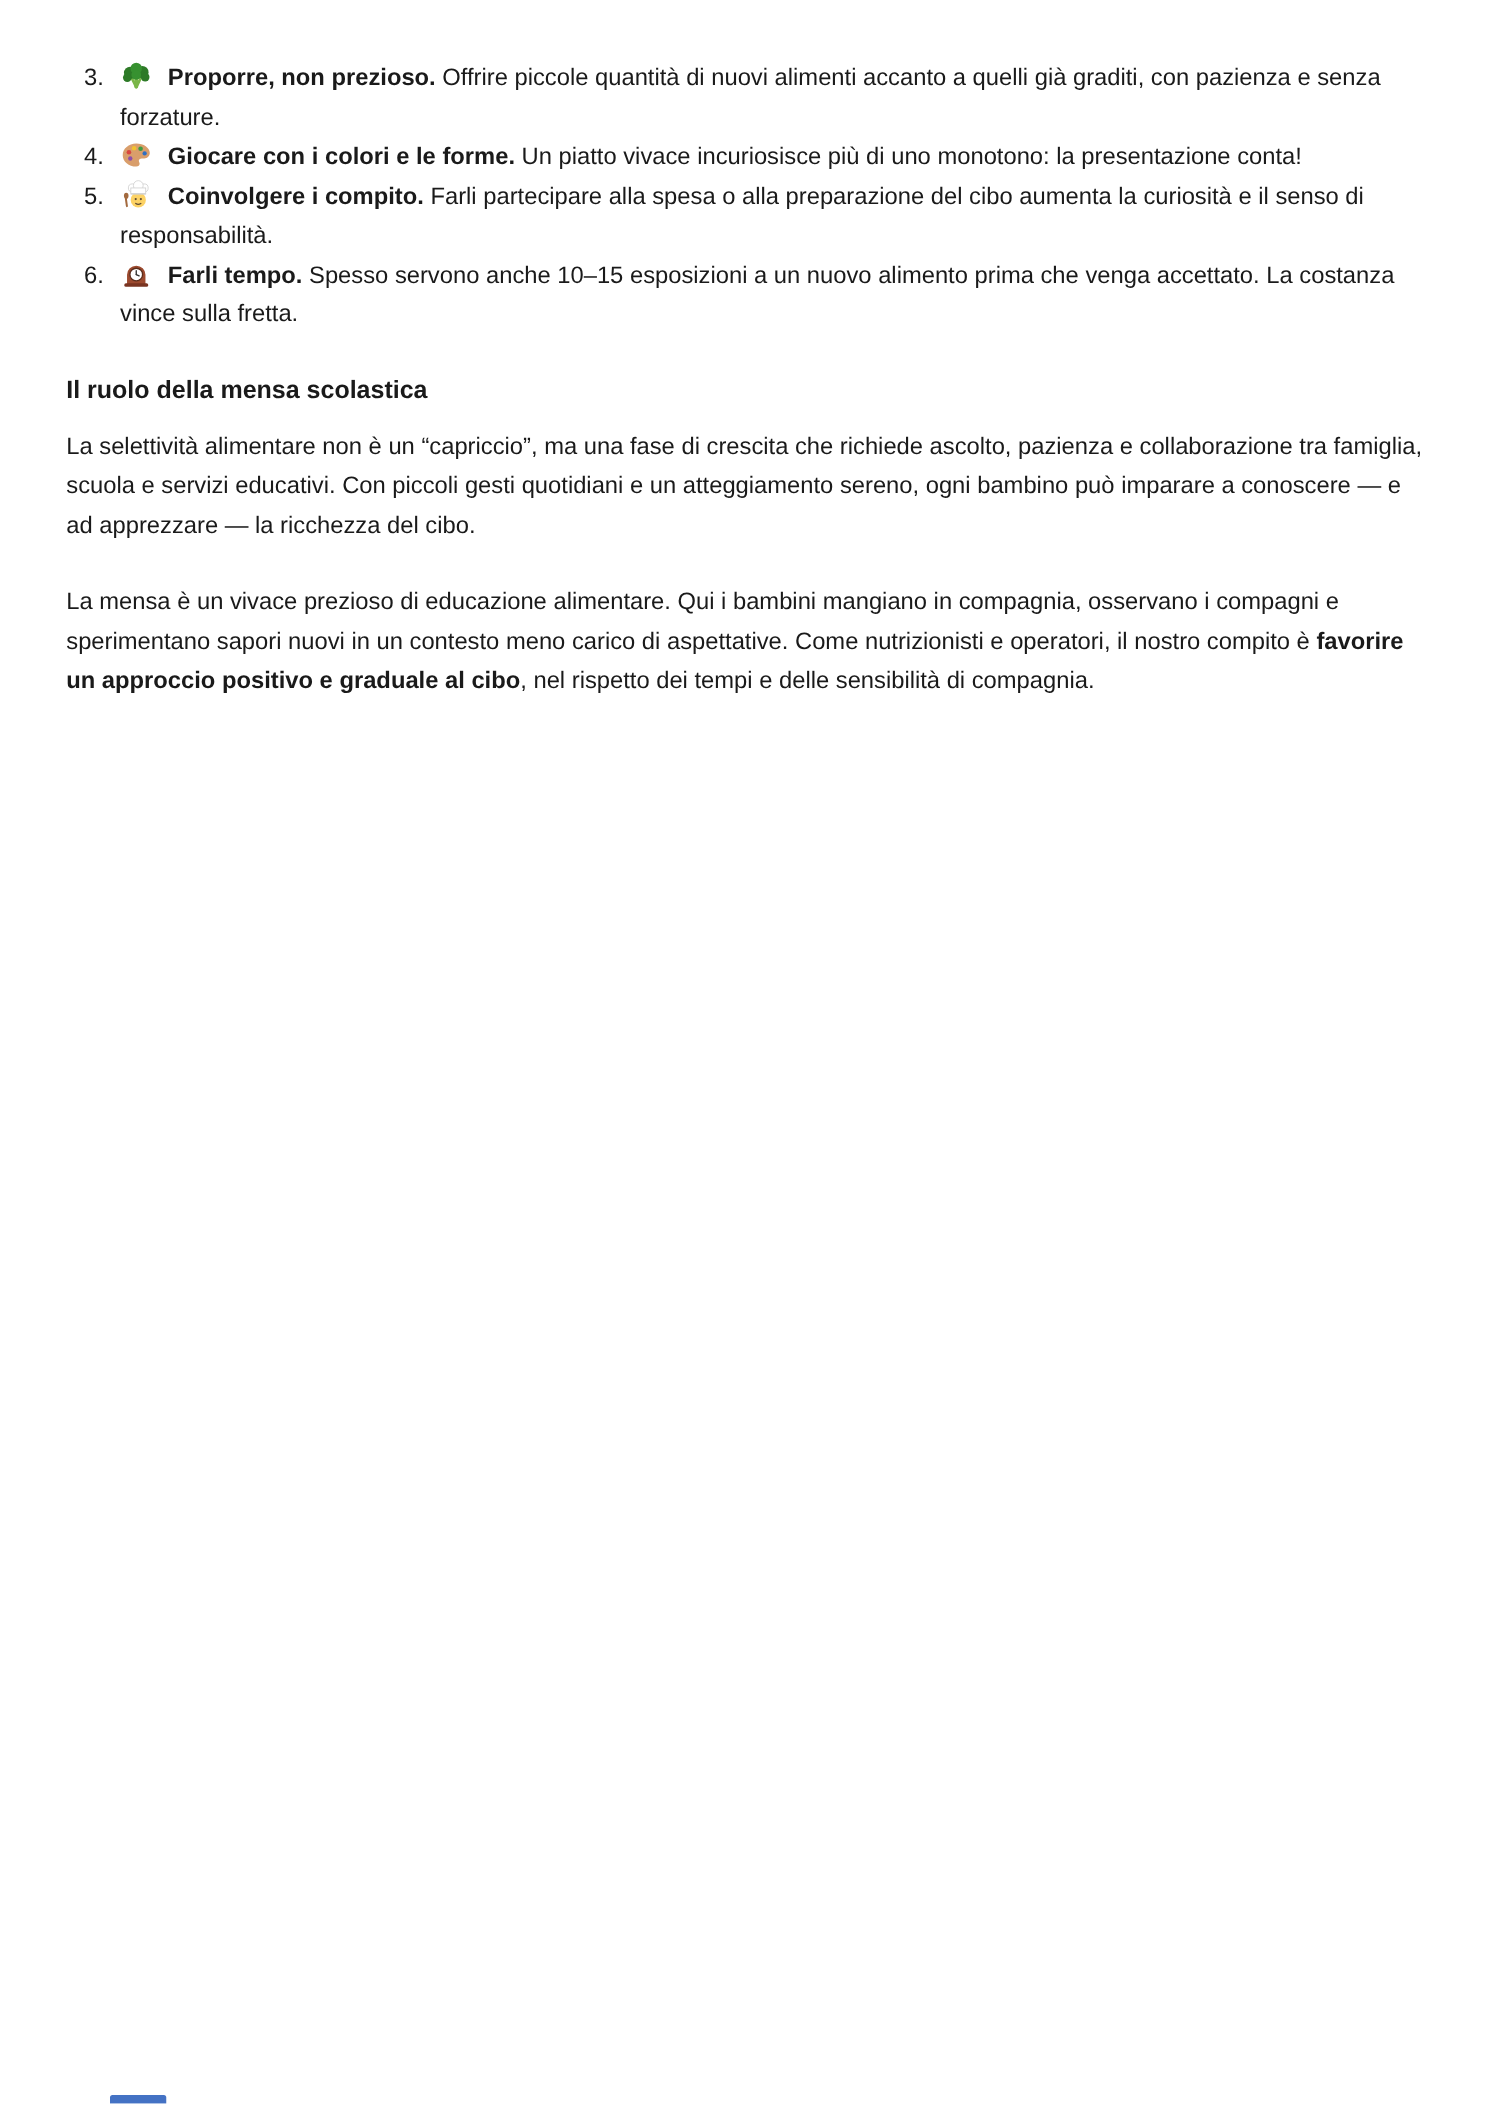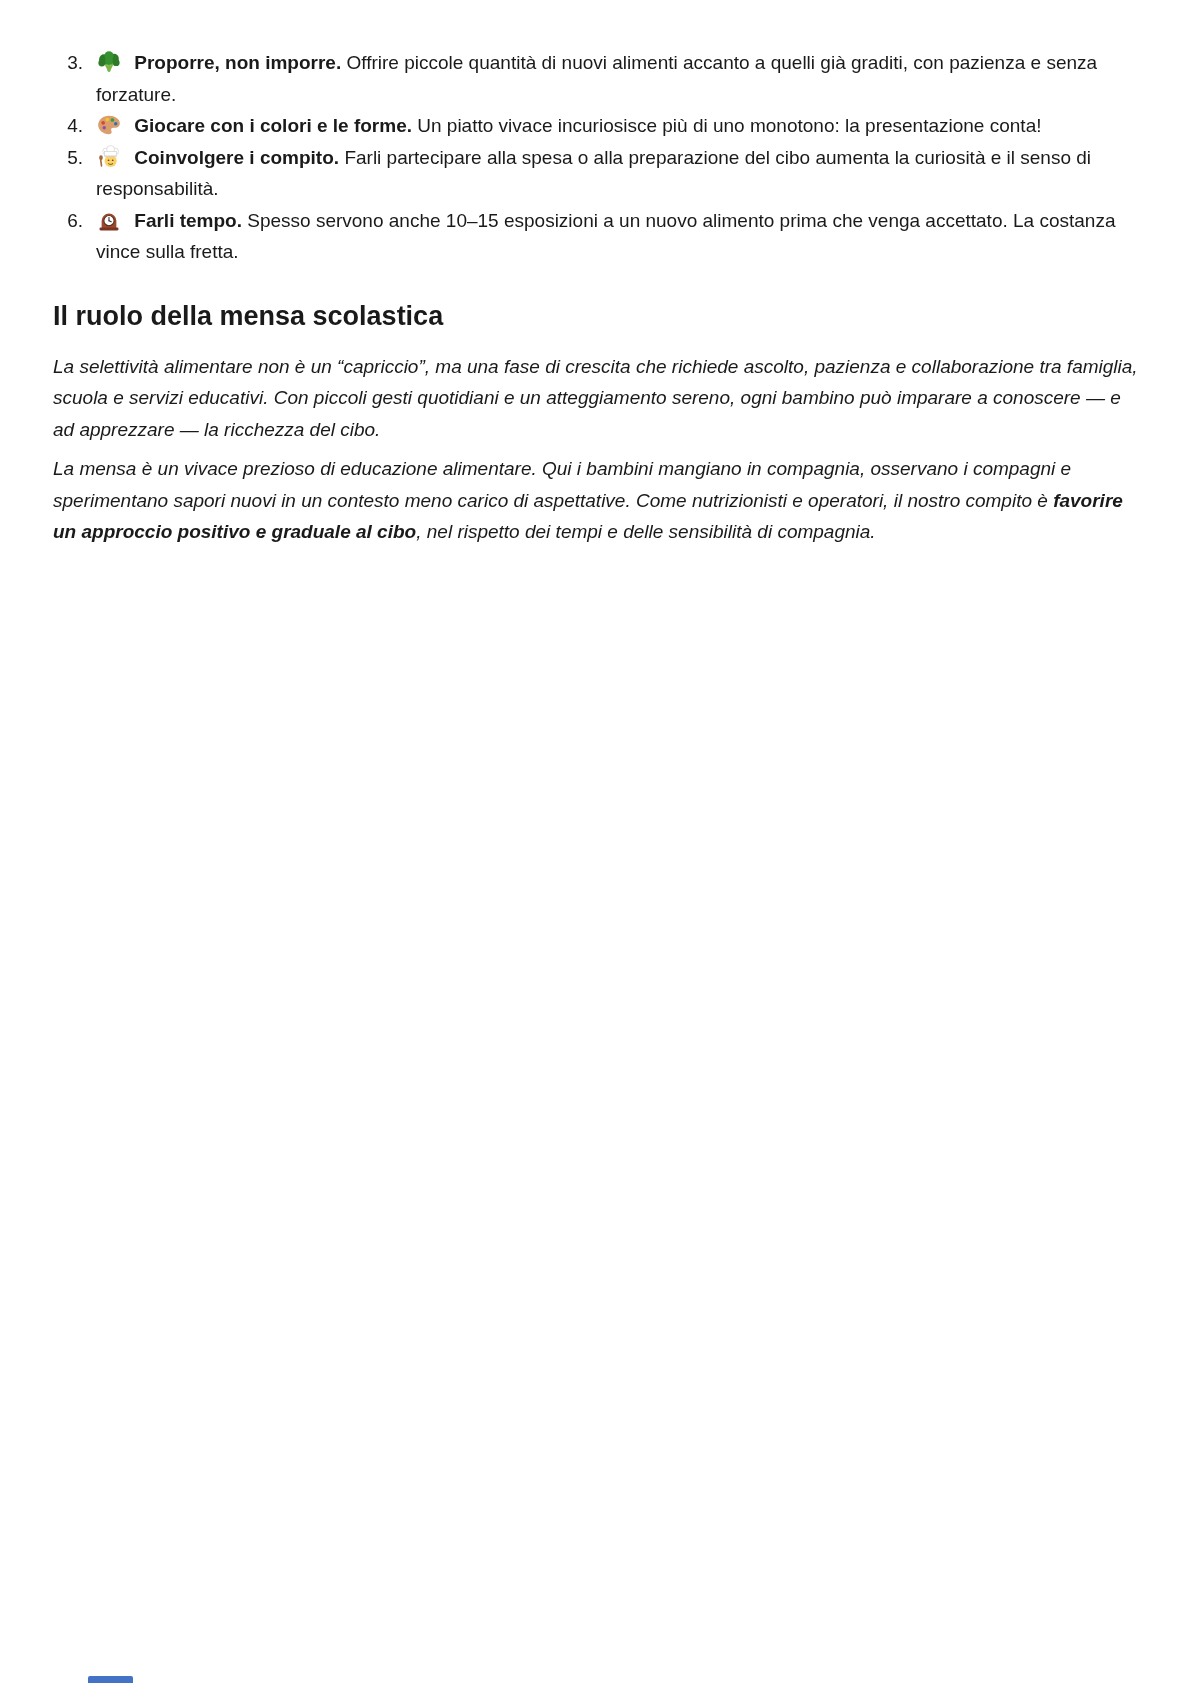--- a/index.html
+++ b/index.html
@@ -34,27 +34,27 @@
     display: inline-block;
     width: 26px;
     height: 26px;
     vertical-align: -6px;
     margin-right: 7px;
   }
   .ico svg { width: 26px; height: 26px; display: block; }
   strong { font-weight: bold; }
   
   h2 {
-    font-size: 27px;
+    font-size: 20px;
     font-weight: bold;
     color: #1a1a1a;
     margin: 31px 0 17px 0;
     line-height: 1.3;
   }
-  p { margin: 8px 0; font-style: italic; }
+  p { margin: 30px 0; }
   p.first-after-heading { margin-top: 0; }
   
   .bottom-cutoff {
     position: absolute;
     left: 88px;
     bottom: 0;
     width: 45px;
     height: 7px;
     border-radius: 2px 2px 0 0;
   }
@@ -73,21 +73,21 @@
           <span class="ico"><svg viewBox="0 0 24 24">
             <rect x="10.6" y="12" width="2.8" height="9" rx="1.2" fill="#7ab648"></rect>
             <path d="M9 14 L12 20 M15 14 L12.6 19" stroke="#7ab648" stroke-width="2" stroke-linecap="round" fill="none"></path>
             <circle cx="7.5" cy="9.5" r="4.6" fill="#2d7a27"></circle>
             <circle cx="16.5" cy="9" r="4.6" fill="#2d7a27"></circle>
             <circle cx="12" cy="6.2" r="4.2" fill="#379130"></circle>
             <circle cx="5.4" cy="13" r="3.2" fill="#2d7a27"></circle>
             <circle cx="18.6" cy="12.6" r="3.2" fill="#2d7a27"></circle>
             <circle cx="12" cy="11" r="3.6" fill="#379130"></circle>
           </svg></span>
-          <strong>Proporre, non imporre.</strong>
+          <strong>Proporre, non prezioso.</strong>
           <span>Offrire piccole quantità di nuovi alimenti accanto a quelli già graditi, con pazienza e senza forzature.</span>
         </div>
       </div>
 
       <div class="li">
         <span class="li-num">4.</span>
         <div class="li-body">
           <span class="ico"><svg viewBox="0 0 24 24">
             <path d="M12 3.5c-5.5 0-10 3.8-10 8.6 0 4.7 4.5 8.4 10 8.4 1.6 0 2.5-.9 2.5-2 0-.9-.6-1.4-.6-2.2 0-1 .9-1.7 2.1-1.7h1.9c2.3 0 4.1-1.8 4.1-4 0-4.1-4.6-7.1-10-7.1z" fill="#d99e6b"></path>
             <circle cx="6.6" cy="10" r="1.7" fill="#d9463e"></circle>

